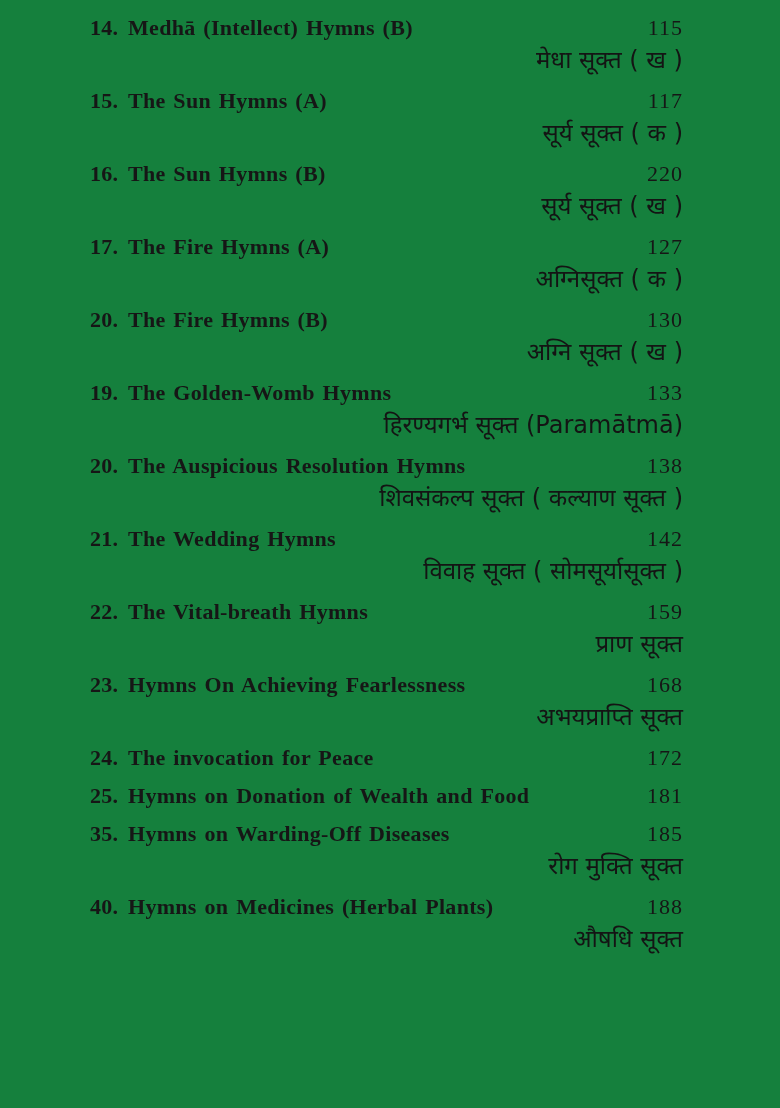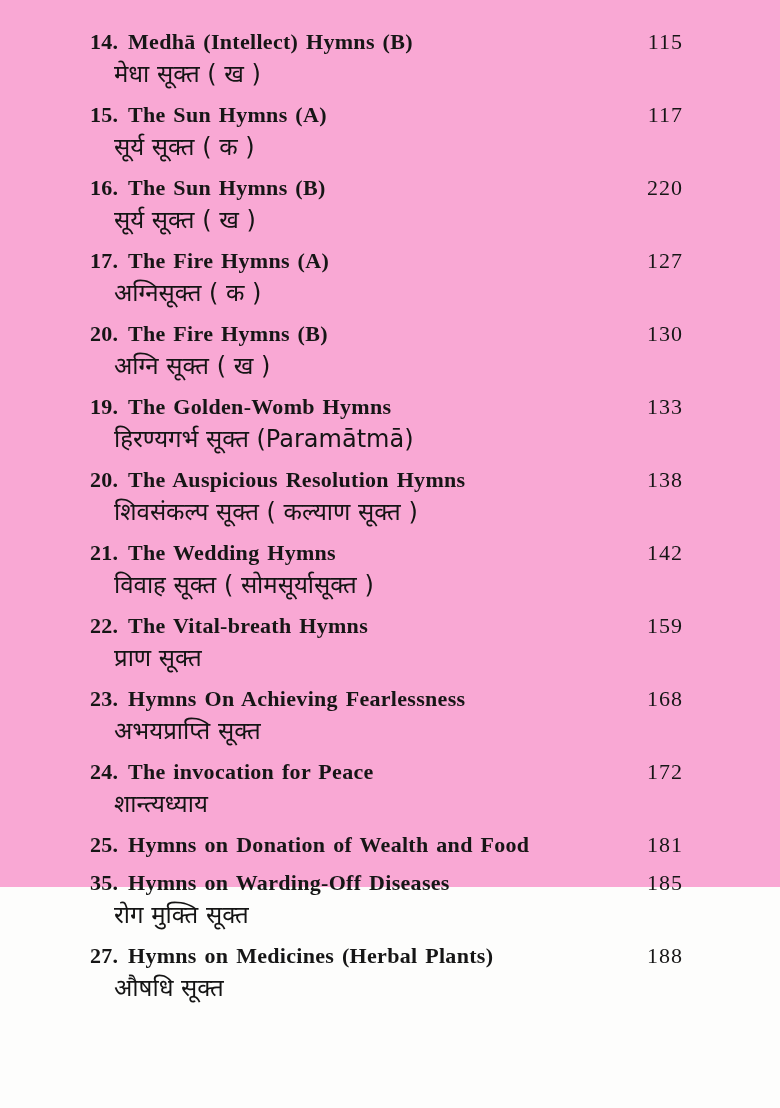--- a/index.html
+++ b/index.html
@@ -8,23 +8,23 @@
   }
   body {
     width: 780px;
     height: 1108px;
     background: #fdfdfc;
     overflow: hidden;
   }
   .page {
     box-sizing: border-box;
     width: 780px;
-    height: 887px;
-    padding: 27px 97px 0 90px;
-    background: #f9a8d4;
+    height: 1108px;
+    padding: 13px 97px 0 90px;
+    background: #15803d;
     color: #161616;
   }
   .toc {
     list-style: none;
     margin: 0;
     padding: 0;
   }
   .entry {
     margin-bottom: 9px;
   }
@@ -44,26 +44,27 @@
   .entry-title {
     flex: 1 1 auto;
     word-spacing: 2px;
   }
   .entry-page {
     flex: 0 0 auto;
     font-weight: normal;
     letter-spacing: 1px;
   }
   .entry-sub {
-    margin-left: 24px;
+    margin-left: 15px;
     margin-top: 2px;
     font-family: "DejaVu Sans", "Liberation Sans", sans-serif;
     font-size: 24px;
     line-height: 33px;
     color: #141414;
+    text-align: right;
   }
 </style>
 </head>
 <body>
 
 <main class="page">
   <ol class="toc" id="toc-list">
   <li class="entry">
     <div class="entry-main">
       <span class="entry-num">14.</span>
@@ -153,21 +154,20 @@
     </div>
     <div class="entry-sub">अभयप्राप्ति सूक्त</div>
   </li>
 
   <li class="entry">
     <div class="entry-main">
       <span class="entry-num">24.</span>
       <span class="entry-title">The invocation for Peace</span>
       <span class="entry-page">172</span>
     </div>
-    <div class="entry-sub">शान्त्यध्याय</div>
   </li>
 
   <li class="entry">
     <div class="entry-main">
       <span class="entry-num">25.</span>
       <span class="entry-title">Hymns on Donation of Wealth and Food</span>
       <span class="entry-page">181</span>
     </div>
   </li>
 
@@ -175,20 +175,20 @@
     <div class="entry-main">
       <span class="entry-num">35.</span>
       <span class="entry-title">Hymns on Warding-Off Diseases</span>
       <span class="entry-page">185</span>
     </div>
     <div class="entry-sub">रोग मुक्ति सूक्त</div>
   </li>
 
   <li class="entry">
     <div class="entry-main">
-      <span class="entry-num">27.</span>
+      <span class="entry-num">40.</span>
       <span class="entry-title">Hymns on Medicines (Herbal Plants)</span>
       <span class="entry-page">188</span>
     </div>
     <div class="entry-sub">औषधि सूक्त</div>
   </li>
 </ol>
 </main>
 
 </body></html>

